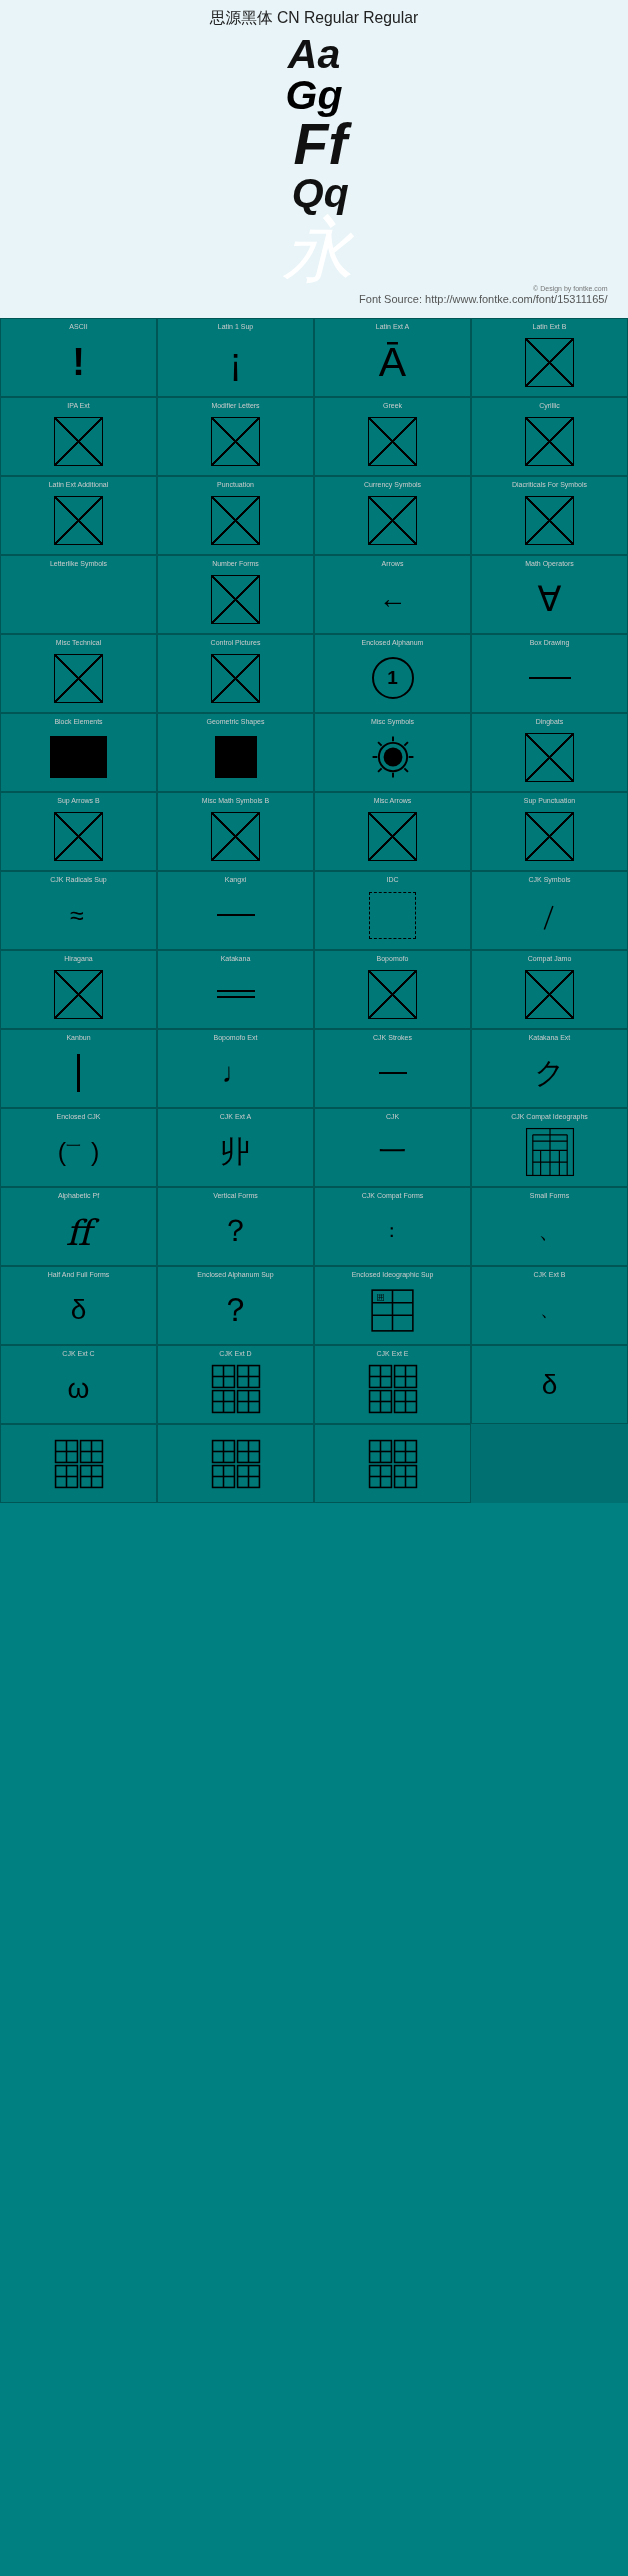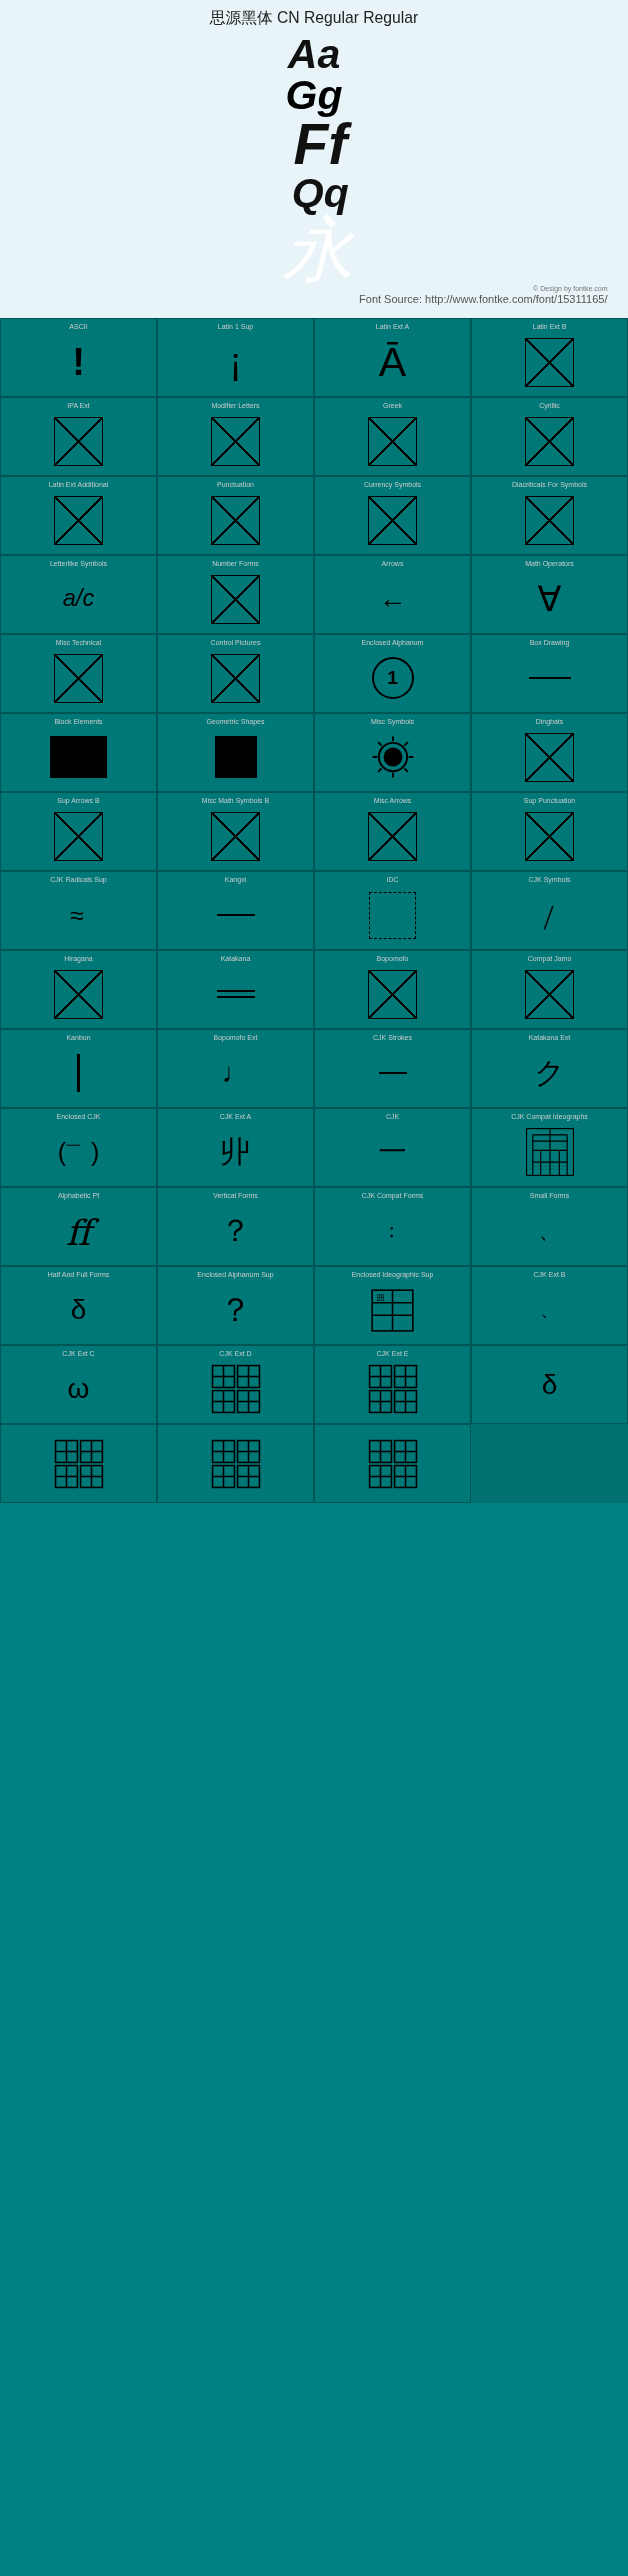--- a/index.html
+++ b/index.html
@@ -295,23 +295,20 @@
   </div>
   <div class="cell">
     <div class="cell-label">Diacriticals For Symbols</div>
     <div class="cell-content">
       <div class="xbox"></div>
     </div>
   </div>
 
   <div class="cell">
     <div class="cell-label">Letterlike Symbols</div>
-    <div class="cell-content">
-      <span style="font-size:23.6px;color:#000;font-style:italic;line-height:1;">a/c</span>
-    </div>
   </div>
   <div class="cell">
     <div class="cell-label">Number Forms</div>
     <div class="cell-content">
       <div class="xbox"></div>
     </div>
   </div>
   <div class="cell">
     <div class="cell-label">Arrows</div>
     <div class="cell-content">

